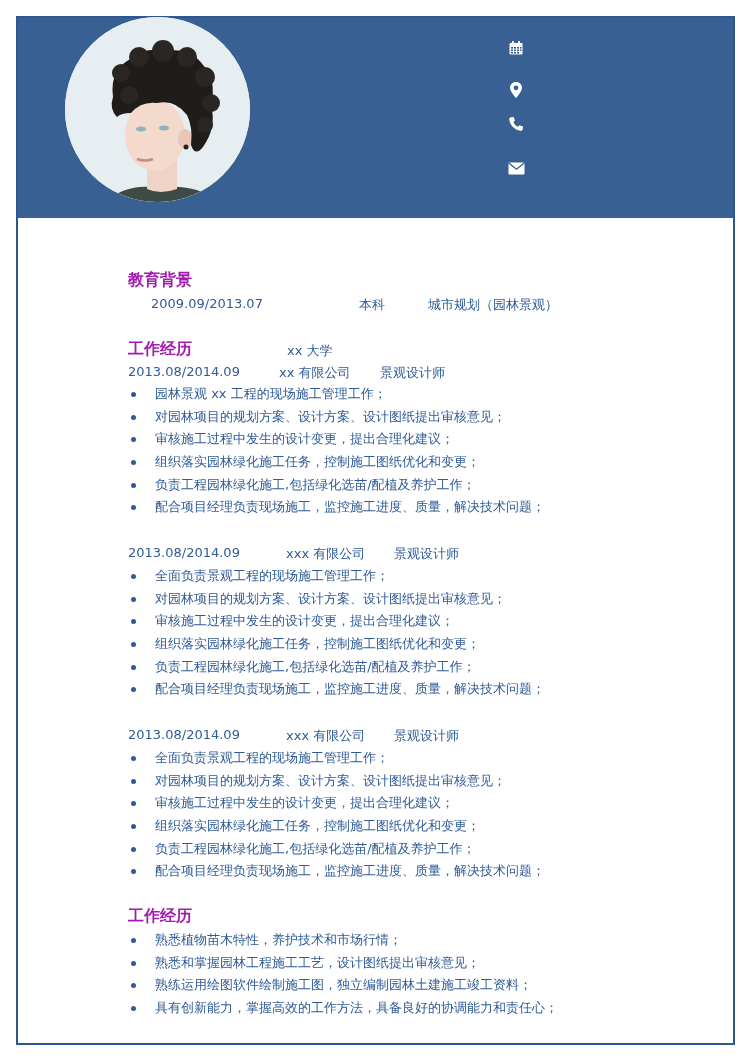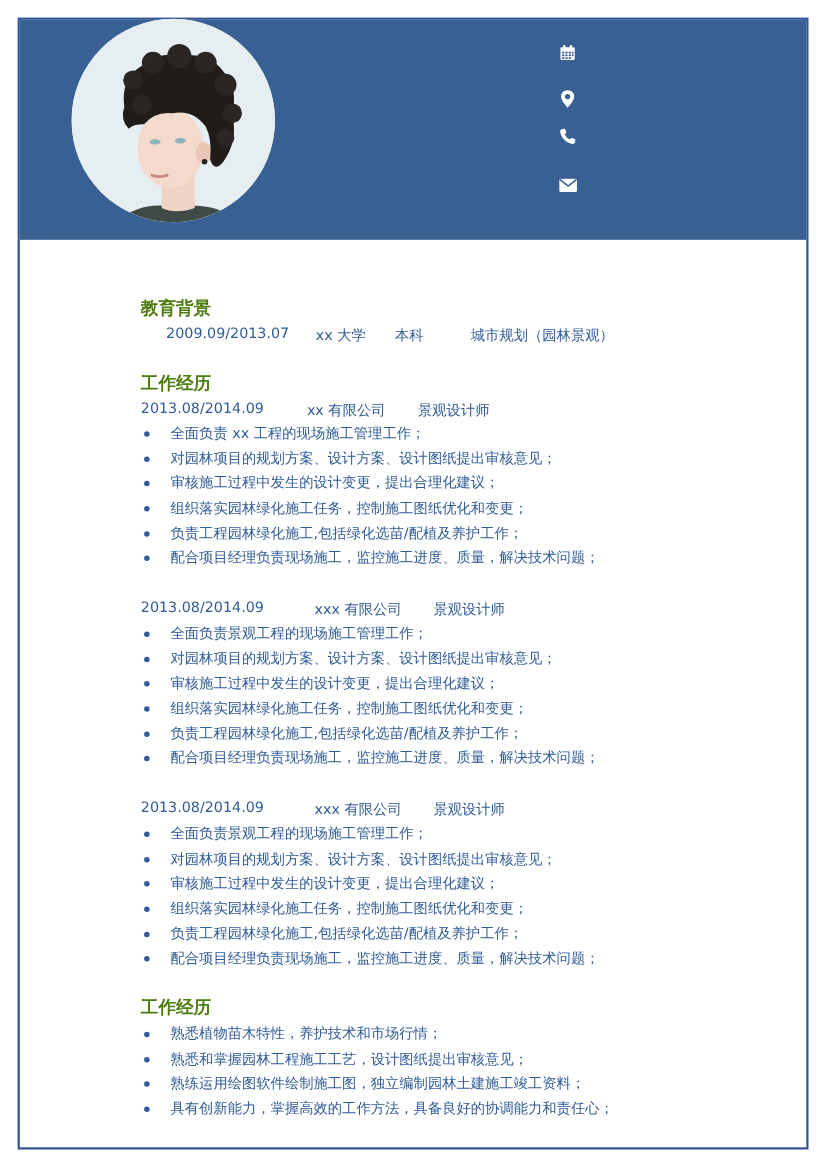--- a/index.html
+++ b/index.html
@@ -11,21 +11,21 @@
   .photo { position: absolute; left: 47px; top: -1px; width: 185px; height: 185px; border-radius: 50%;
            overflow: hidden; background: radial-gradient(circle at 50% 40%, #f4f7f9 0%, #e2ebf0 70%, #d7e3ea 100%); }
   .photo svg { display: block; }
   .name { position: absolute; left: 278px; top: 68px; font-size: 34px; font-weight: bold; color: #ffffff;
           letter-spacing: 1px; }
   .contact-icons { position: absolute; left: 490px; top: 20px; width: 20px; }
   .contact-icon { position: absolute; left: 0; width: 18px; height: 18px; }
   .contact-icon svg { display: block; }
 
   .content { position: absolute; left: 0; top: 200px; width: 715px; }
-  .section-title { position: absolute; left: 110px; font-size: 16px; font-weight: bold; color: #4d7c0f; }
+  .section-title { position: absolute; left: 110px; font-size: 16px; font-weight: bold; color: #a21caf; }
   .row { position: absolute; left: 110px; font-size: 13px; color: #2f5b96; white-space: nowrap; height: 20px; }
   .row span { position: absolute; top: 0; }
   .bullets { position: absolute; left: 110px; margin: 0; padding: 0; list-style: none; }
   .bullets li { position: relative; height: 22.7px; font-size: 13px; color: #2f5b96; white-space: nowrap; }
   .bullet-dot { position: absolute; left: 3px; top: 7px; width: 5px; height: 5px; border-radius: 50%; background: #2f5b96; }
   .bullet-text { position: absolute; left: 27px; top: 0; }
 </style>
 </head>
 <body>
 
@@ -102,36 +102,36 @@
         </svg>
       </span>
     </div>
   </div>
 
   <div class="content">
 
     <div class="section-title" style="top:52px;">教育背景</div>
     <div class="row" style="top:78px;">
       <span style="left:0;margin-left:23px;">2009.09/2013.07</span>
-      <span style="left:159px;">xx 大学</span>
+      <span style="left:159px;margin-top:46px;">xx 大学</span>
       <span style="left:231px;">本科</span>
       <span style="left:300px;">城市规划（园林景观）</span>
     </div>
 
     <div class="section-title" style="top:121px;">工作经历</div>
 
     <div class="row" style="top:146px;">
       <span style="left:0;">2013.08/2014.09</span>
       <span style="left:151px;">xx 有限公司</span>
       <span style="left:252px;">景观设计师</span>
     </div>
     <ul class="bullets" style="top:167px;">
       <li>
           <span class="bullet-dot"></span>
-          <span class="bullet-text">全面负责 xx 工程的现场施工管理工作；</span>
+          <span class="bullet-text">园林景观 xx 工程的现场施工管理工作；</span>
         </li>
       <li>
           <span class="bullet-dot"></span>
           <span class="bullet-text">对园林项目的规划方案、设计方案、设计图纸提出审核意见；</span>
         </li>
       <li>
           <span class="bullet-dot"></span>
           <span class="bullet-text">审核施工过程中发生的设计变更，提出合理化建议；</span>
         </li>
       <li>

